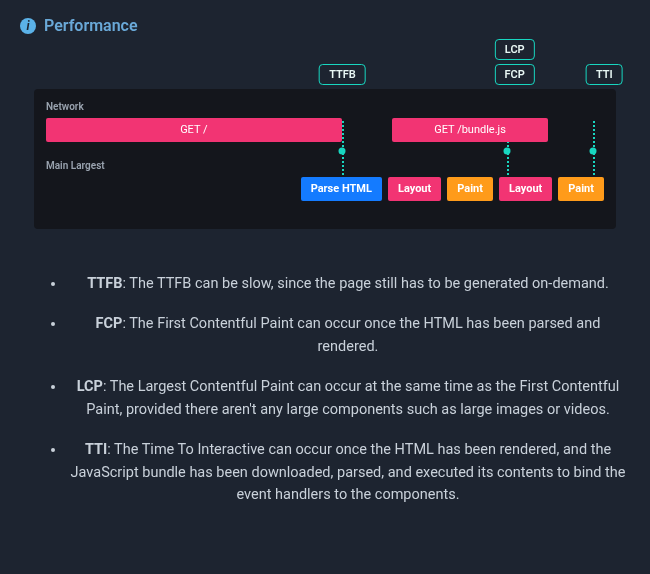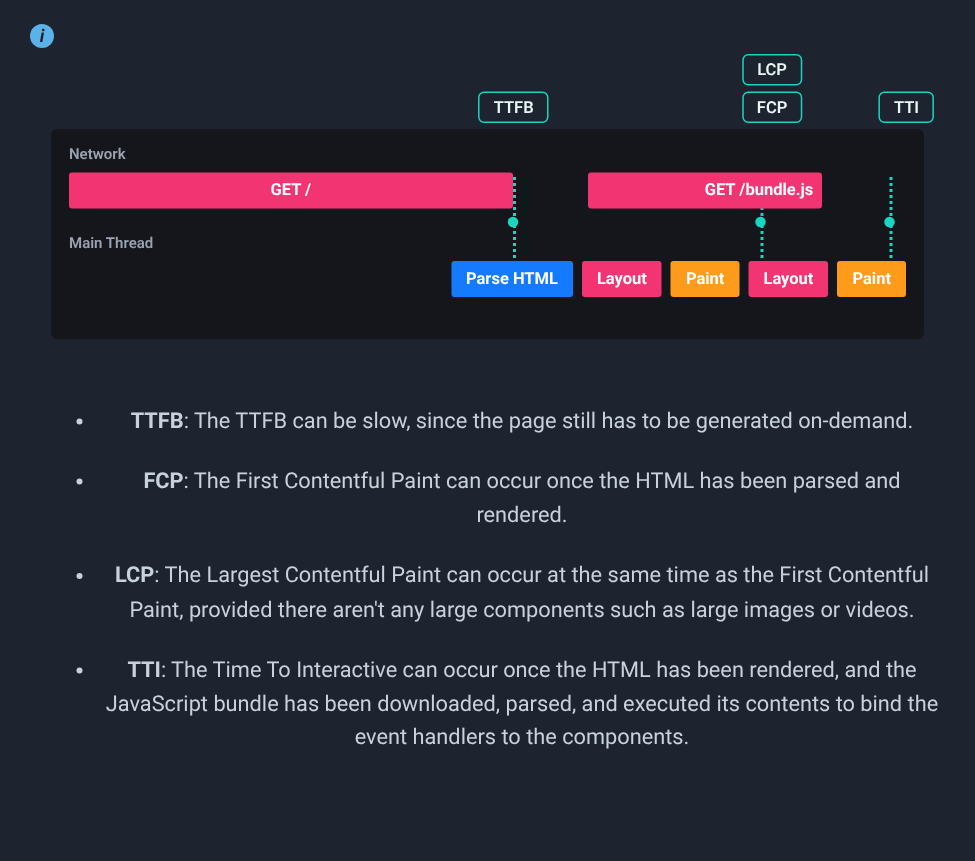--- a/index.html
+++ b/index.html
@@ -87,21 +87,21 @@
     height: 28px;
   }
   .bar {
     position: absolute;
     top: 0;
     height: 24px;
     line-height: 24px;
     text-align: center;
     color: #fff;
     font-size: 11px;
-    font-weight: 700;
+    font-weight: 400;
     border-radius: 2px;
     white-space: nowrap;
     padding: 0 6px;
   }
   .mainthread-row {
     display: flex;
     justify-content: flex-end;
     gap: 6px;
     position: relative;
     height: 28px;
@@ -137,20 +137,21 @@
     top: 32px;
     height: 30px;
     pointer-events: none;
   }
 </style>
 </head>
 <body>
 
 <div class="header">
   <span class="info-icon">i</span>
+  <span class="header-title">Performance</span>
 </div>
 
 <div class="diagram-outer">
 
   <div style="position:relative; height:36px;" id="markers-top">
       <div class="marker-stack" style="left: 53%; bottom: 4px;">
         <div class="marker-pill">TTFB</div>
       </div>
       <div class="marker-stack" style="left: 82.6%; bottom: 4px;">
         <div class="marker-pill">LCP</div>
@@ -160,35 +161,35 @@
         <div class="marker-pill">TTI</div>
       </div>
     </div>
 
   <div class="diagram">
 
     <div class="track">
       <div class="track-label">Network</div>
       <div class="bar-row" id="network-bars">
           <div class="bar" style="left: 0%; width: 53%; background: rgb(242, 52, 115);">GET /</div>
-          <div class="bar" style="left: 62%; width: 28%; background: rgb(242, 52, 115); text-align: right;">GET /bundle.js</div>
+          <div class="bar" style="left: 62%; width: 28%; background: rgb(242, 52, 115);">GET /bundle.js</div>
         </div>
     </div>
 
     <div class="overlay" id="marker-lines">
         <div class="marker-line" style="left: 53%;"></div>
         <div class="marker-dot" style="left: 53%; top: 30px;"></div>
         <div class="marker-line" style="left: 82.6%;"></div>
         <div class="marker-dot" style="left: 82.6%; top: 30px;"></div>
         <div class="marker-line" style="left: 98%;"></div>
         <div class="marker-dot" style="left: 98%; top: 30px;"></div>
       </div>
 
     <div class="track" style="margin-top:14px;">
-      <div class="track-label">Main Thread</div>
+      <div class="track-label">Main Largest</div>
       <div class="mainthread-row" id="mainthread-tasks">
           <div class="task" style="background: rgb(20, 123, 255);">Parse HTML</div>
           <div class="task" style="background: rgb(242, 52, 115);">Layout</div>
           <div class="task" style="background: rgb(255, 155, 26);">Paint</div>
           <div class="task" style="background: rgb(242, 52, 115);">Layout</div>
           <div class="task" style="background: rgb(255, 155, 26);">Paint</div>
         </div>
     </div>
 
   </div>

